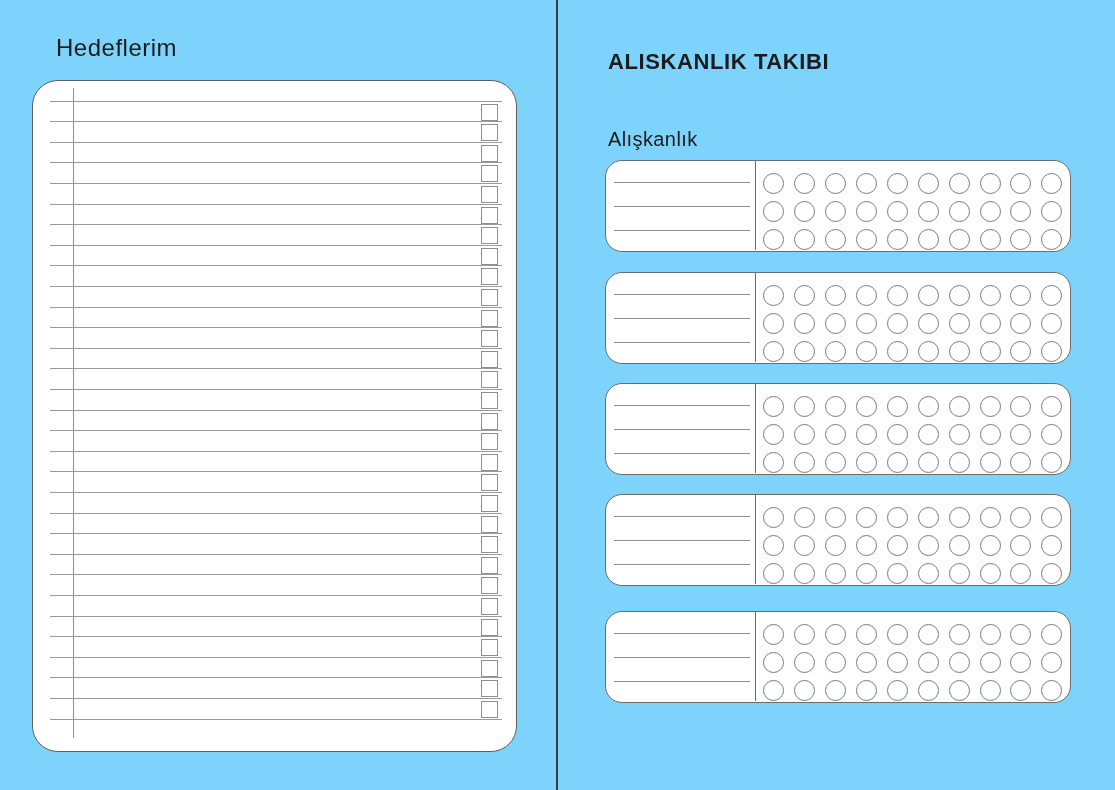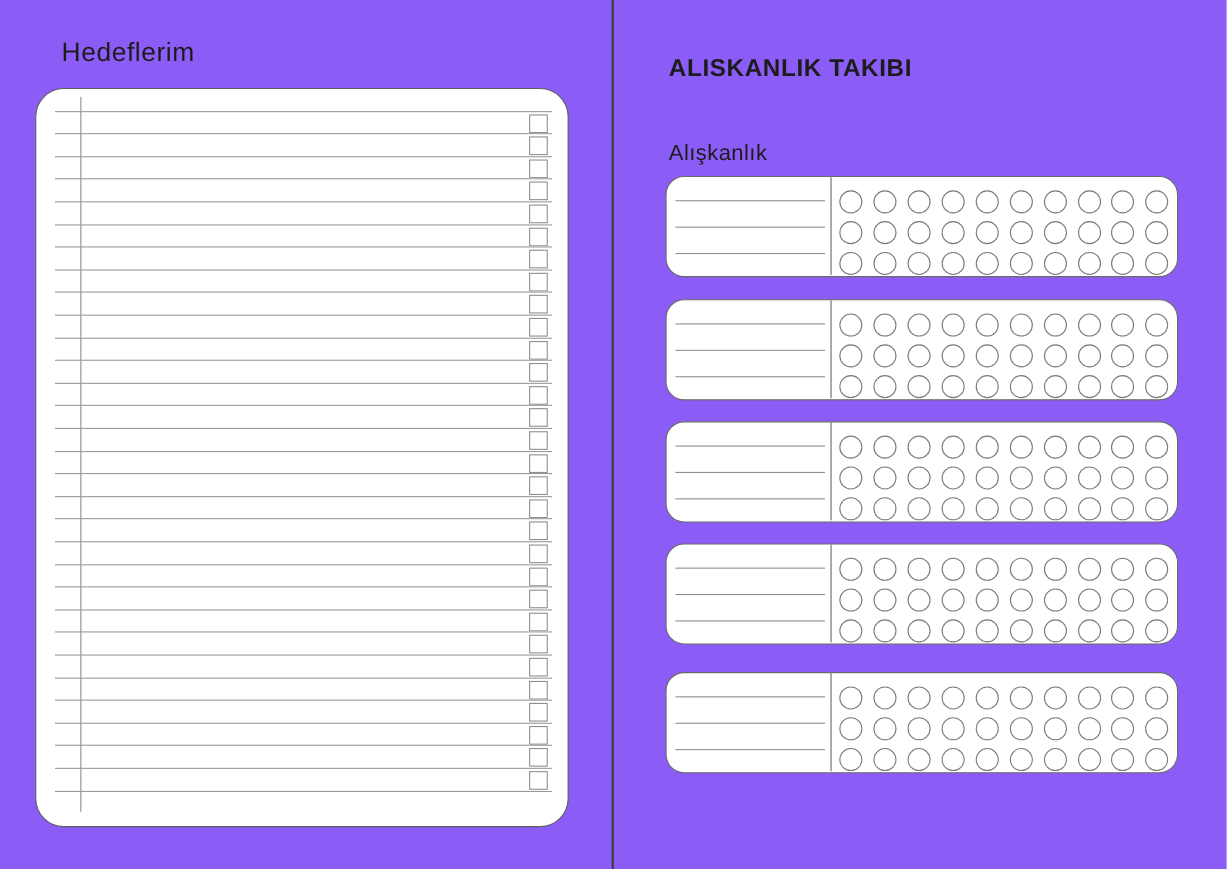--- a/index.html
+++ b/index.html
@@ -1,19 +1,19 @@
 <!DOCTYPE html>
 <html><head>
 <meta charset="utf-8">
 <style>
   * { box-sizing: border-box; margin: 0; padding: 0; }
   html, body { width: 1115px; height: 790px; background: #ffffff; }
   body { font-family: "Liberation Sans", sans-serif; color: #1c1c1c; overflow: hidden; }
 
-  .canvas { position: relative; width: 1115px; height: 790px; background: #8b5cf6; }
+  .canvas { position: relative; width: 1115px; height: 790px; background: #7dd3fc; }
 
   
   .fold { position: absolute; left: 556px; top: 0; width: 2px; height: 790px; background: #3c3c3c; }
 
   
   .goals-title {
     position: absolute; left: 56px; top: 34px;
     font-size: 24px; font-weight: 400; letter-spacing: 0.5px;
   }
   .goals-sheet {

